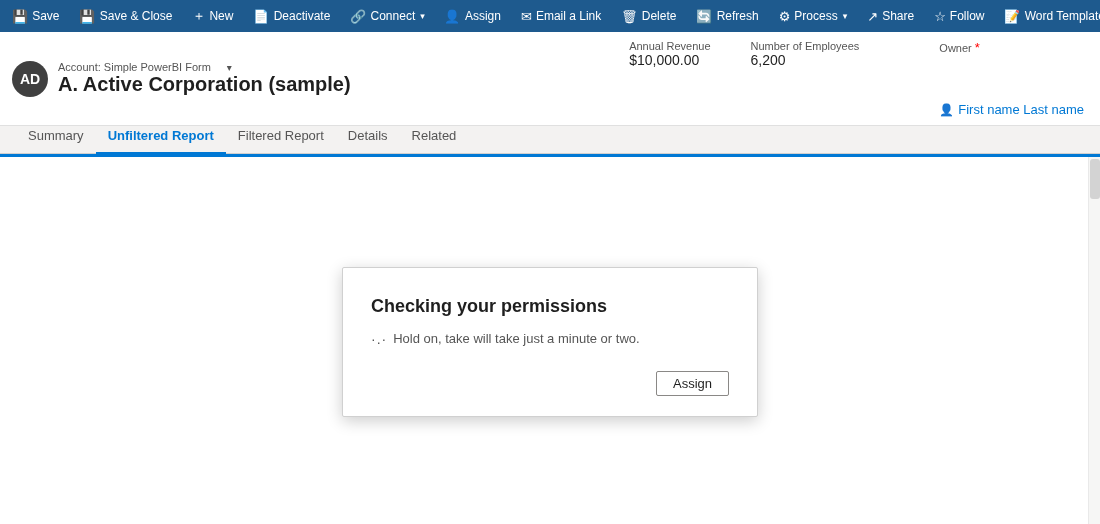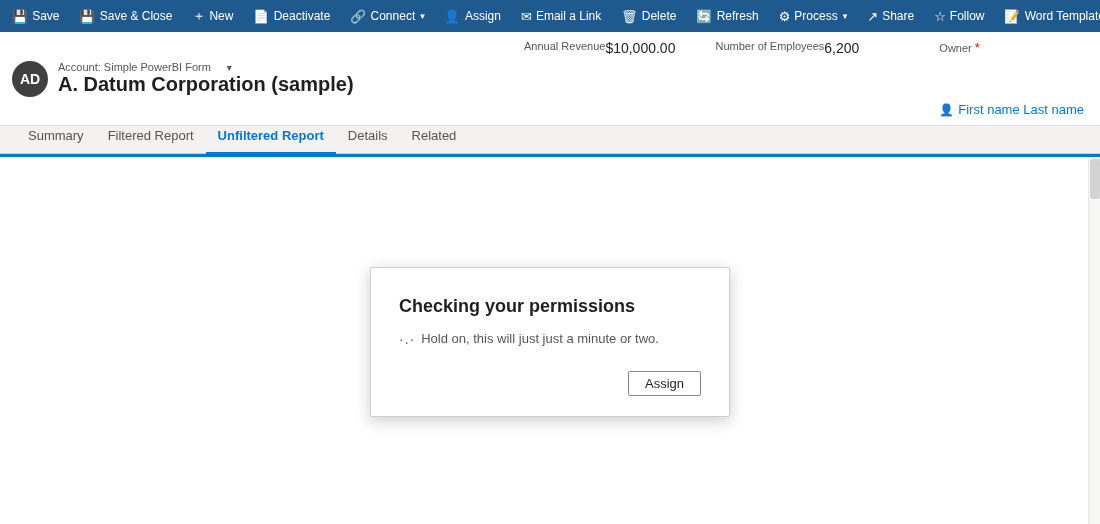--- a/index.html
+++ b/index.html
@@ -71,21 +71,21 @@
     .account-name {
       font-size: 20px;
       font-weight: 600;
       color: #1f1f1f;
     }
     .header-fields {
       display: flex;
       gap: 40px;
       margin-left: auto;
     }
-    .field-group { display: flex; flex-direction: row; }
+    .field-group { display: flex; flex-direction: column; }
     .field-label { font-size: 11px; color: #555; }
     .field-value { font-size: 14px; color: #1f1f1f; }
     .owner-section { display: flex; flex-direction: column; margin-left: 40px; gap: 47px; }
     .owner-label { font-size: 11px; color: #555; }
     .owner-required { color: red; font-size: 13px; }
     .owner-link {
       color: #0078d4;
       text-decoration: none;
       display: flex;
       align-items: center;
@@ -156,21 +156,21 @@
       display: flex;
       align-items: center;
       justify-content: center;
       z-index: 10;
     }
     #dialog {
       background: white;
       border: 1px solid #d0d0d0;
       box-shadow: 0 4px 16px rgba(0,0,0,0.2);
       border-radius: 2px;
-      width: 360px;
+      width: 416px;
       padding: 28px 28px 20px 28px;
     }
     .dialog-title {
       font-size: 18px;
       font-weight: 600;
       color: #1f1f1f;
       margin-bottom: 14px;
     }
     .dialog-body {
       font-size: 13px;
@@ -298,21 +298,21 @@
 
 <div id="header">
   <div class="avatar">
     <span>AD</span>
   </div>
   <div class="account-info">
     <div class="account-label">
       <span>Account: Simple PowerBI Form</span>
       <span class="chevron">▾</span>
     </div>
-    <div class="account-name">A. Datum Corporation (sample)</div>
+    <div class="account-name">A. Active Corporation (sample)</div>
   </div>
   <div class="header-fields">
     <div class="field-group">
       <span class="field-label">Annual Revenue</span>
       <span class="field-value">$10,000.00</span>
     </div>
     <div class="field-group">
       <span class="field-label">Number of Employees</span>
       <span class="field-value">6,200</span>
     </div>
@@ -326,45 +326,45 @@
         <span>First name Last name</span>
       </a>
     </div>
   </div>
 </div>
 
 <div id="tabs">
   <div class="tab">
     <span>Summary</span>
   </div>
+  <div class="tab active">
+    <span>Unfiltered Report</span>
+  </div>
   <div class="tab">
     <span>Filtered Report</span>
-  </div>
-  <div class="tab active">
-    <span>Unfiltered Report</span>
   </div>
   <div class="tab">
     <span>Details</span>
   </div>
   <div class="tab">
     <span>Related</span>
   </div>
 </div>
 
 <div id="content">
   <div id="scrollbar">
     <div class="scrollbar-thumb"></div>
   </div>
 
   <div id="dialog-overlay">
     <div id="dialog">
       <div class="dialog-title">Checking your permissions</div>
       <div class="dialog-body">
         <span class="loading-dots">·.·</span>
-        <span>Hold on, this will just just a minute or two.</span>
+        <span>Hold on, take will take just a minute or two.</span>
       </div>
       <div class="dialog-footer">
         <button class="cancel-btn">Assign</button>
       </div>
     </div>
   </div>
 </div>
 
 <div id="statusbar">
   <span>Active</span>

